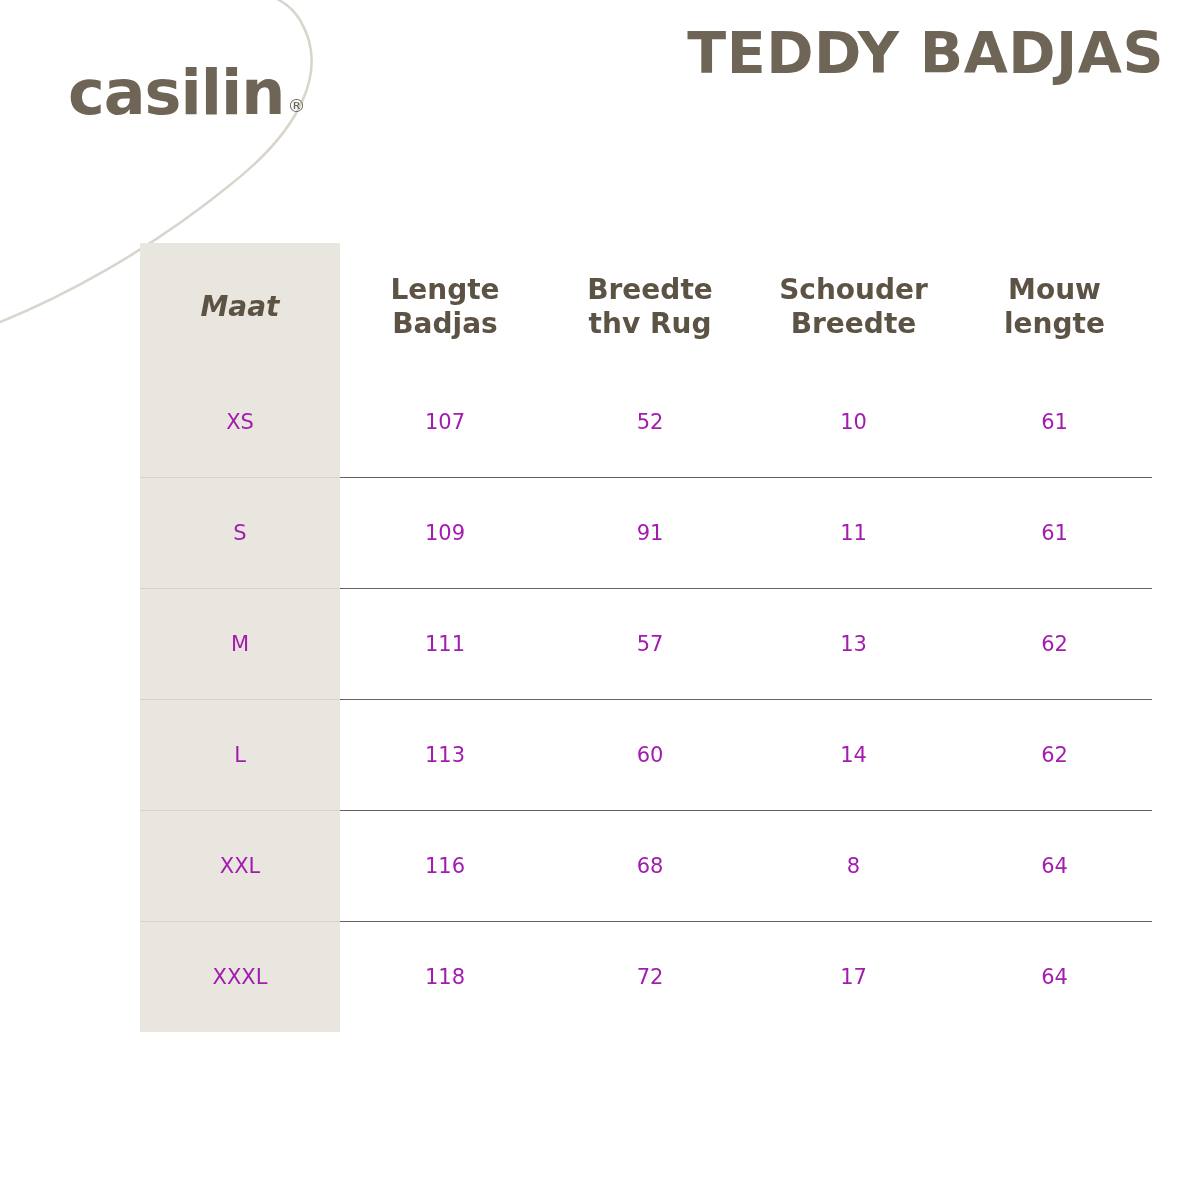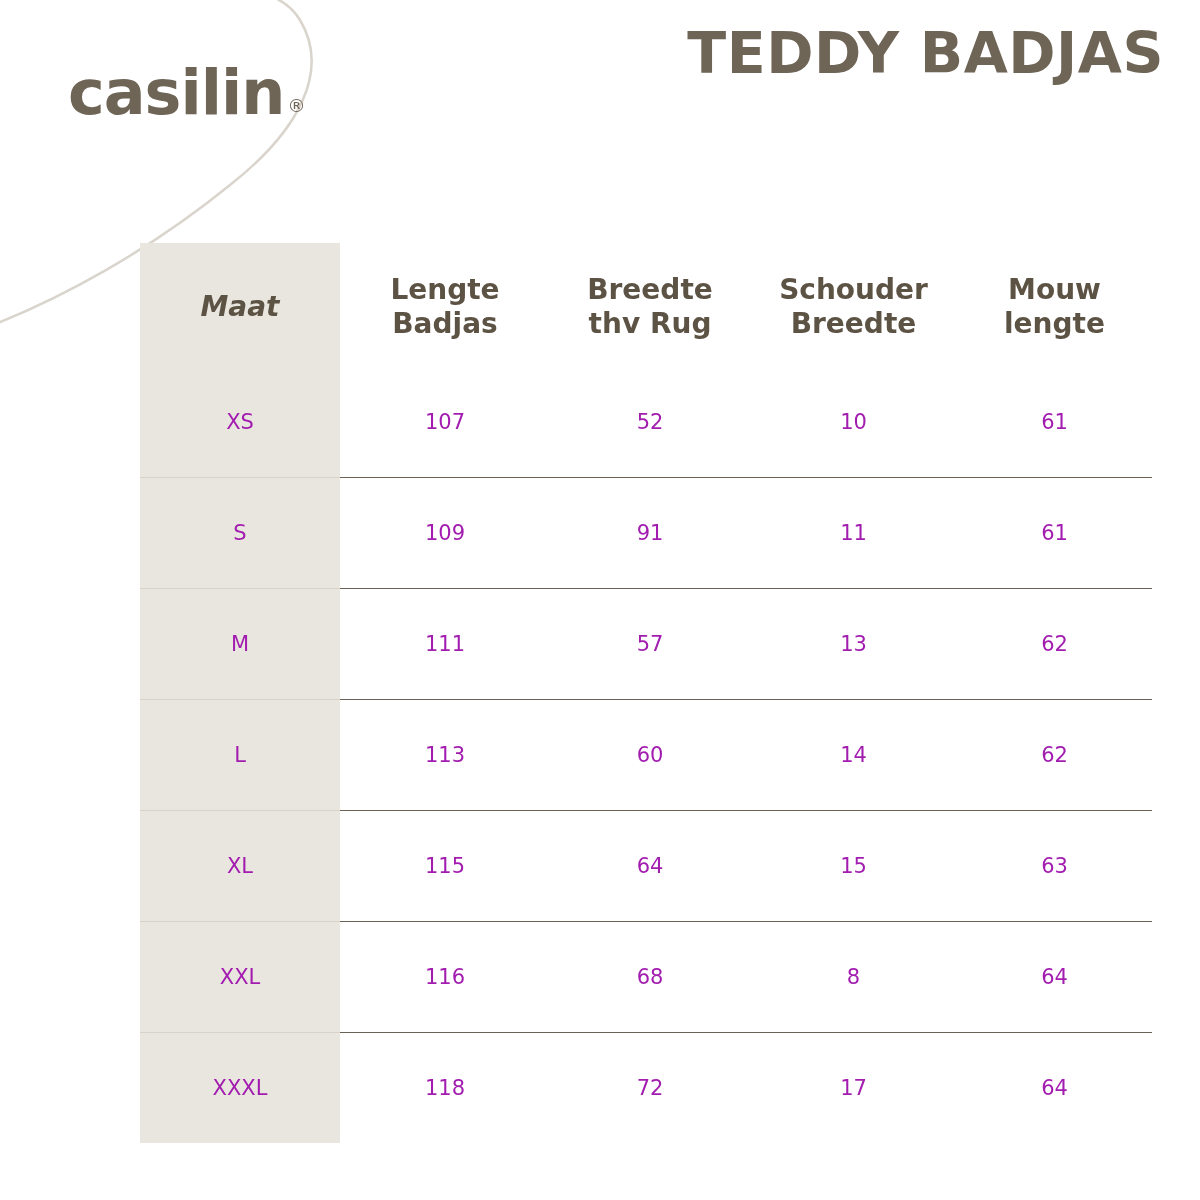--- a/index.html
+++ b/index.html
@@ -217,27 +217,20 @@
           <td>62</td>
         </tr>
         <tr>
           <td class="size-cell">L</td>
           <td>113</td>
           <td>60</td>
           <td>14</td>
           <td>62</td>
         </tr>
         <tr>
-          <td class="size-cell">XL</td>
-          <td>115</td>
-          <td>64</td>
-          <td>15</td>
-          <td>63</td>
-        </tr>
-        <tr>
           <td class="size-cell">XXL</td>
           <td>116</td>
           <td>68</td>
           <td>8</td>
           <td>64</td>
         </tr>
         <tr>
           <td class="size-cell">XXXL</td>
           <td>118</td>
           <td>72</td>

